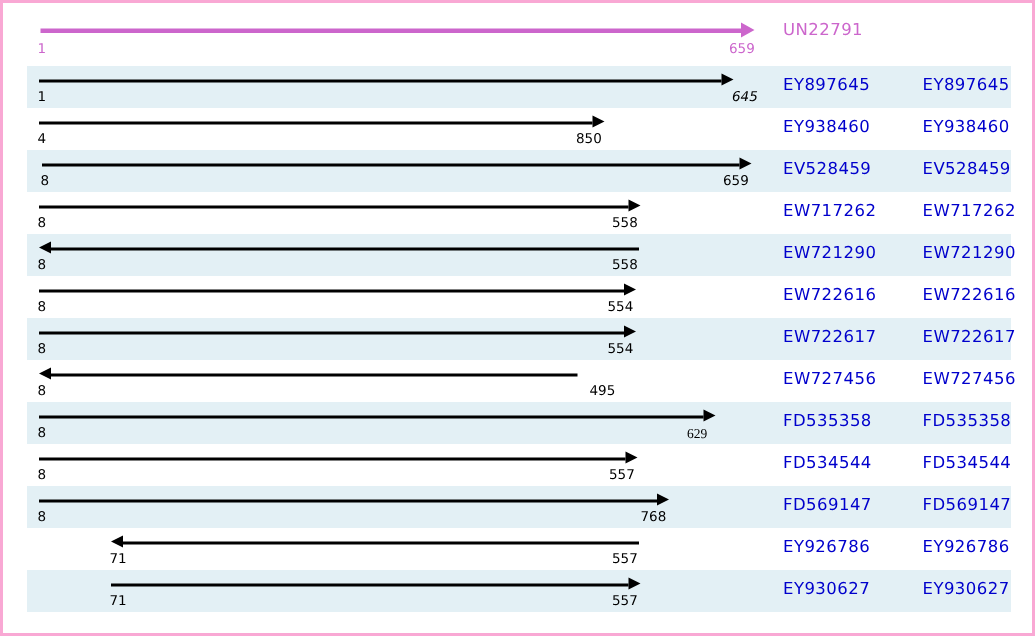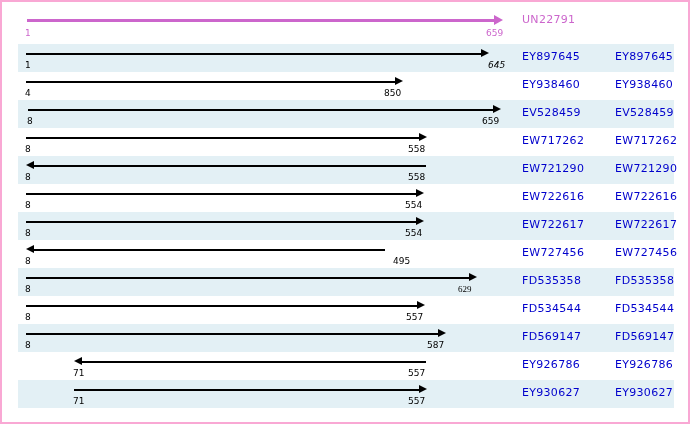--- a/index.html
+++ b/index.html
@@ -233,21 +233,21 @@
         <div class="head-r" style="left: 415px;"></div>
         <div class="coord" style="left: 23px;">8</div>
         <div class="coord" style="left: 404px;">557</div>
         <div class="acc acc-1">FD534544</div>
         <div class="acc acc-2">FD534544</div>
       </div>
       <div class="row" style="top: 280px;">
         <div class="seg" style="left: 24px; width: 412px;"></div>
         <div class="head-r" style="left: 436px;"></div>
         <div class="coord" style="left: 23px;">8</div>
-        <div class="coord" style="left: 425px;">587</div>
+        <div class="coord" style="left: 425px;">768</div>
         <div class="acc acc-1">FD569147</div>
         <div class="acc acc-2">FD569147</div>
       </div>
       <div class="row" style="top: 308px;">
         <div class="seg" style="left: 79px; width: 345px;"></div>
         <div class="head-l" style="left: 72px;"></div>
         <div class="coord" style="left: 71px;">71</div>
         <div class="coord" style="left: 406px;">557</div>
         <div class="acc acc-1">EY926786</div>
         <div class="acc acc-2">EY926786</div>

